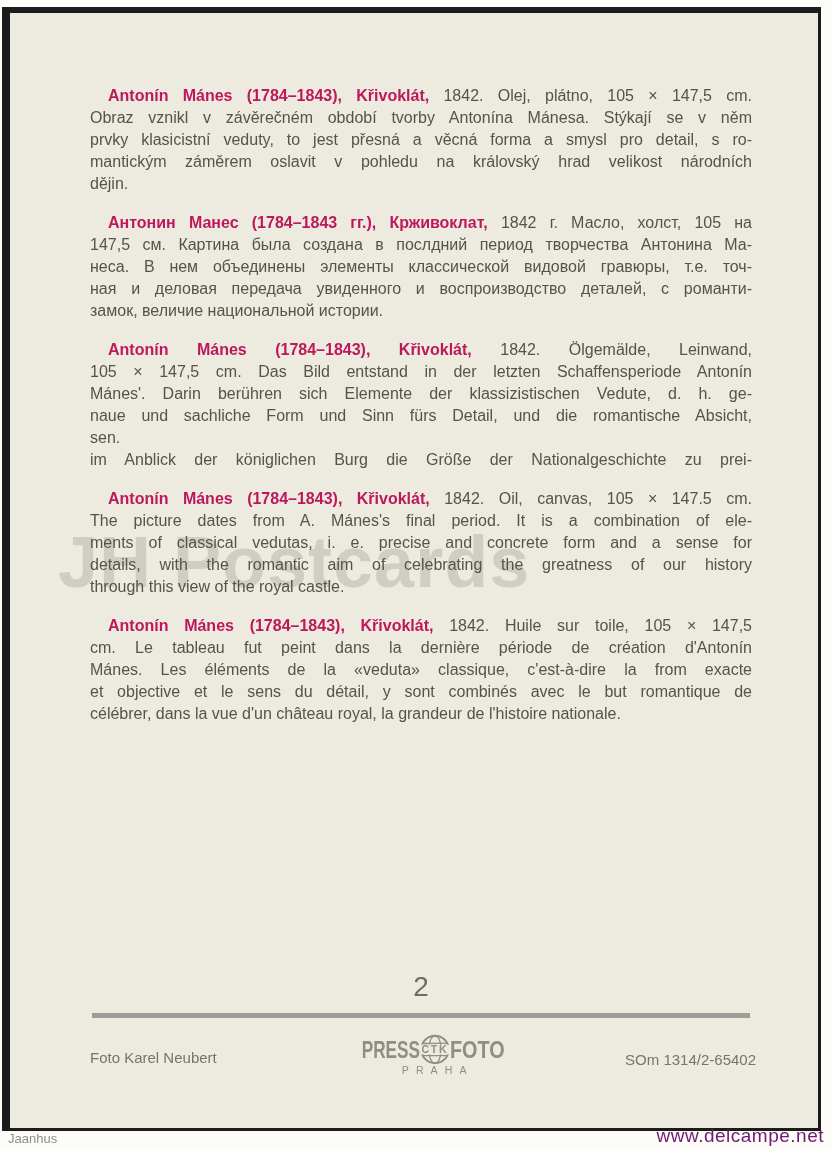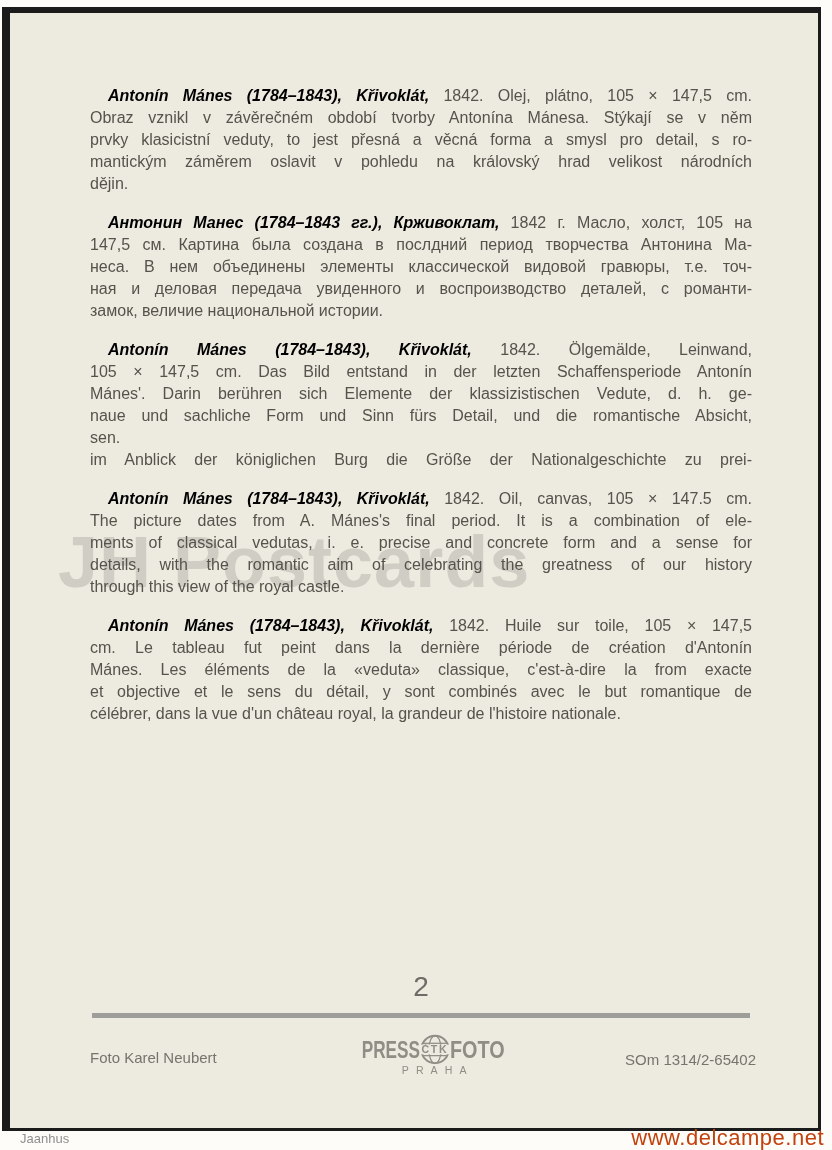--- a/index.html
+++ b/index.html
@@ -19,21 +19,21 @@
   .content{
     position:relative;z-index:1;
     padding:72px 66px 0 80px;
     color:#55534c;
     font-size:16px;line-height:22px;
   }
   .para{margin-bottom:17px;}
   .pline{text-align:justify;text-align-last:justify;}
   .pline.first{text-indent:18px;}
   .pline.last{text-align-last:left;}
-  .lead{font-weight:bold;color:#000000;font-style:italic;}
+  .lead{font-weight:bold;color:#be185d;}
   .watermark{
     position:absolute;z-index:0;
     left:48px;top:508px;
     font-size:72px;font-weight:bold;letter-spacing:1px;
     color:rgba(125,123,116,0.26);
     white-space:nowrap;
   }
   .page-number{
     position:absolute;left:80px;top:958px;width:662px;
     text-align:center;font-size:28px;color:#6e6c66;
@@ -49,26 +49,26 @@
   .catalog{
     position:absolute;right:62px;top:1038px;
     font-size:15px;color:#76746e;
   }
   .logo{
     position:absolute;left:50%;top:1012px;
     transform:translateX(-54px);
     width:150px;
   }
   .scan-footer-left{
-    position:absolute;left:20px;top:1131px;
+    position:absolute;left:8px;top:1131px;
     font-size:13px;color:#8f8f8f;text-align:center;
   }
   .scan-footer-right{
     position:absolute;right:8px;top:1125px;
-    font-size:22px;color:#c2410c;letter-spacing:0.5px;
+    font-size:19px;color:#701a75;letter-spacing:0.5px;
   }
 </style>
 </head>
 <body>
 
 <div class="card">
 
   <div class="watermark">JH Postcards</div>
 
   <div class="content">

